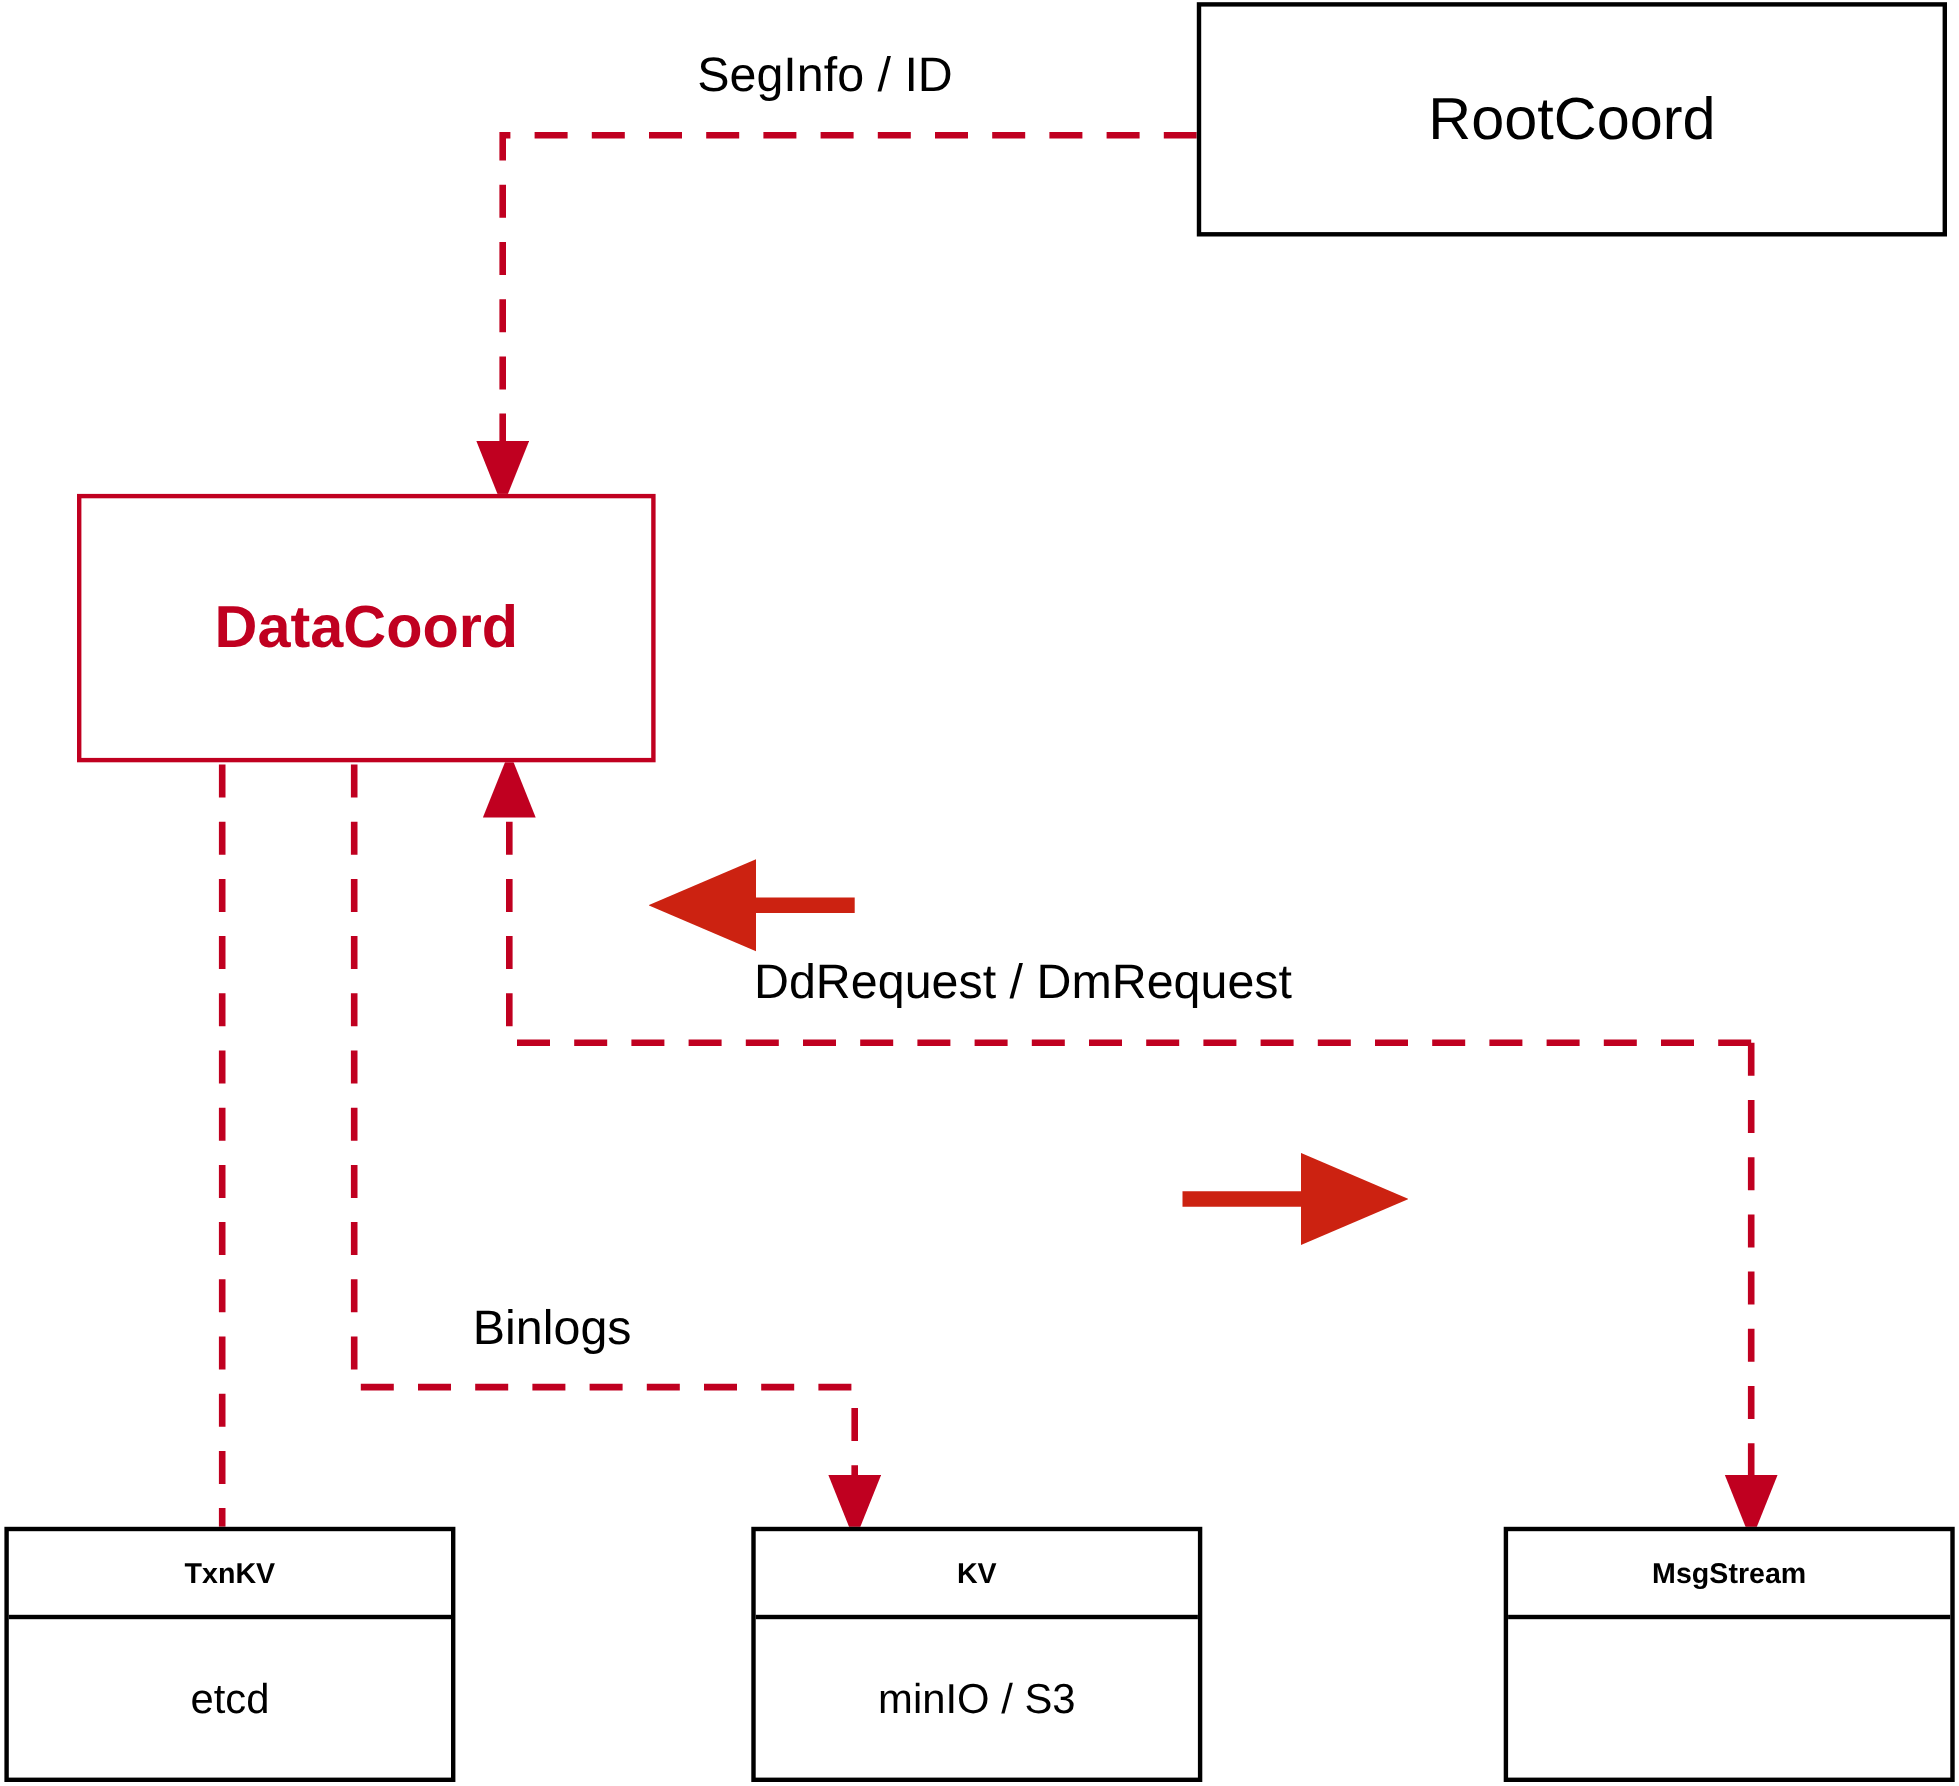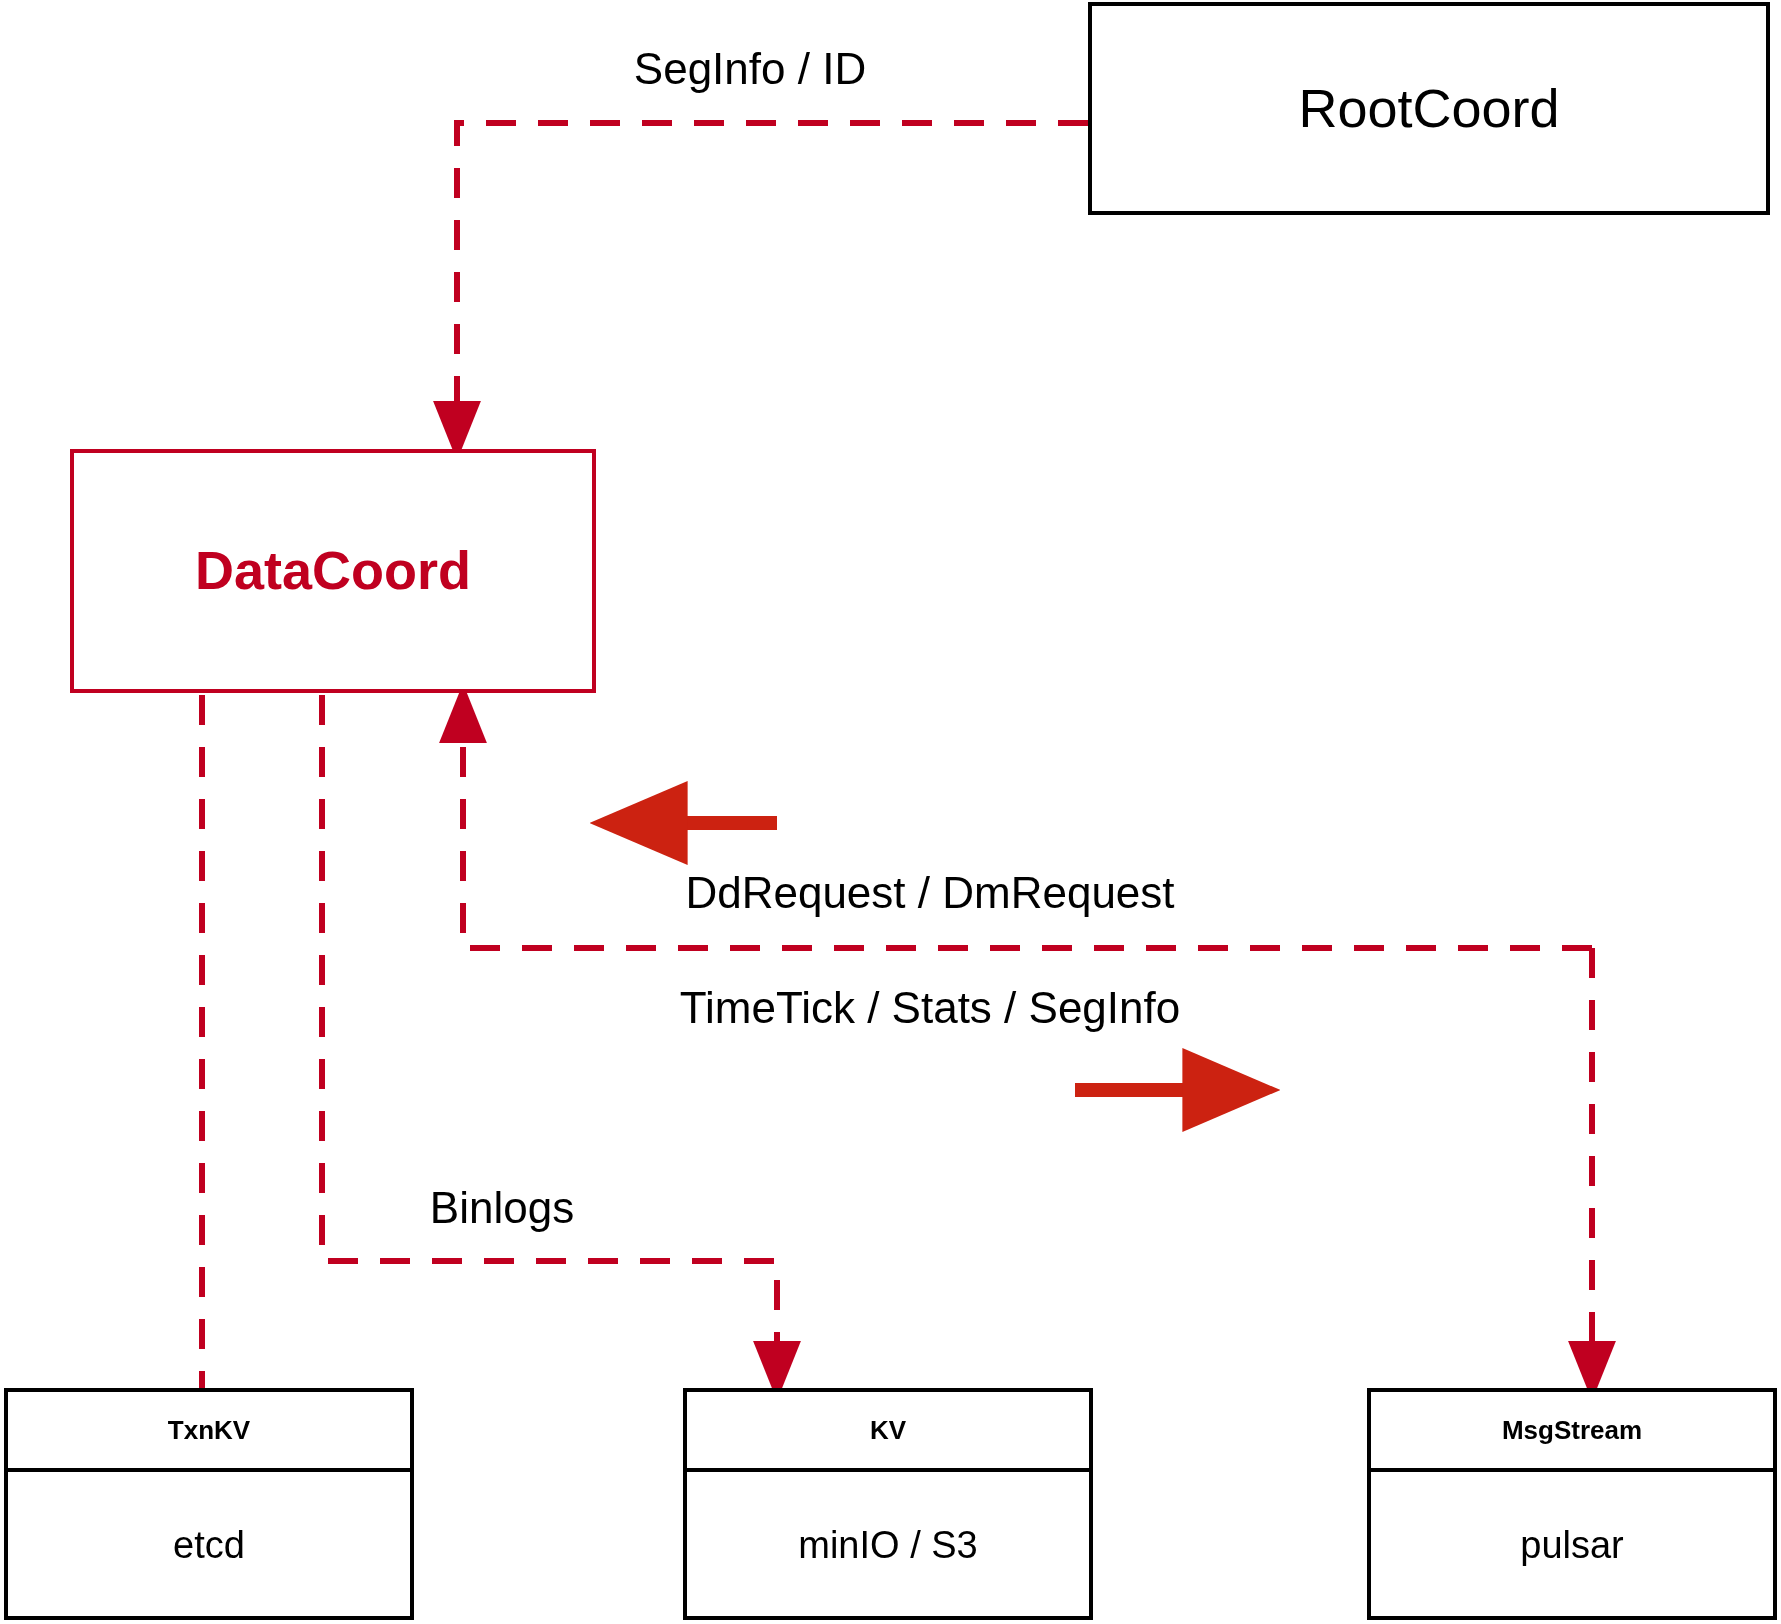--- a/index.html
+++ b/index.html
@@ -149,24 +149,22 @@
 
   <div class="node node-black" style="left:683px; top:1388px; width:410px; height:232px;">
     <div class="kv-head" style="height:80px;">KV</div>
     <div class="kv-body" style="top:80px; height:148px; flex-direction:column;">
       <span>minIO / S3</span>
     </div>
   </div>
 
   <div class="node node-black" style="left:1367px; top:1388px; width:410px; height:232px;">
     <div class="kv-head" style="height:80px;">MsgStream</div>
-    <div class="kv-body" style="top:80px; height:148px;">pulsar</div>
   </div>
 
   <div class="edge-label" style="left:750px; top:44px;">SegInfo / ID</div>
 
   <div class="edge-label" style="left:930px; top:868px;">DdRequest / DmRequest</div>
 
-  <div class="edge-label" style="left:930px; top:983px;">TimeTick / Stats / SegInfo</div>
 
   <div class="edge-label" style="left:502px; top:1183px;">Binlogs</div>
 
 </div>
 
 </body></html>

